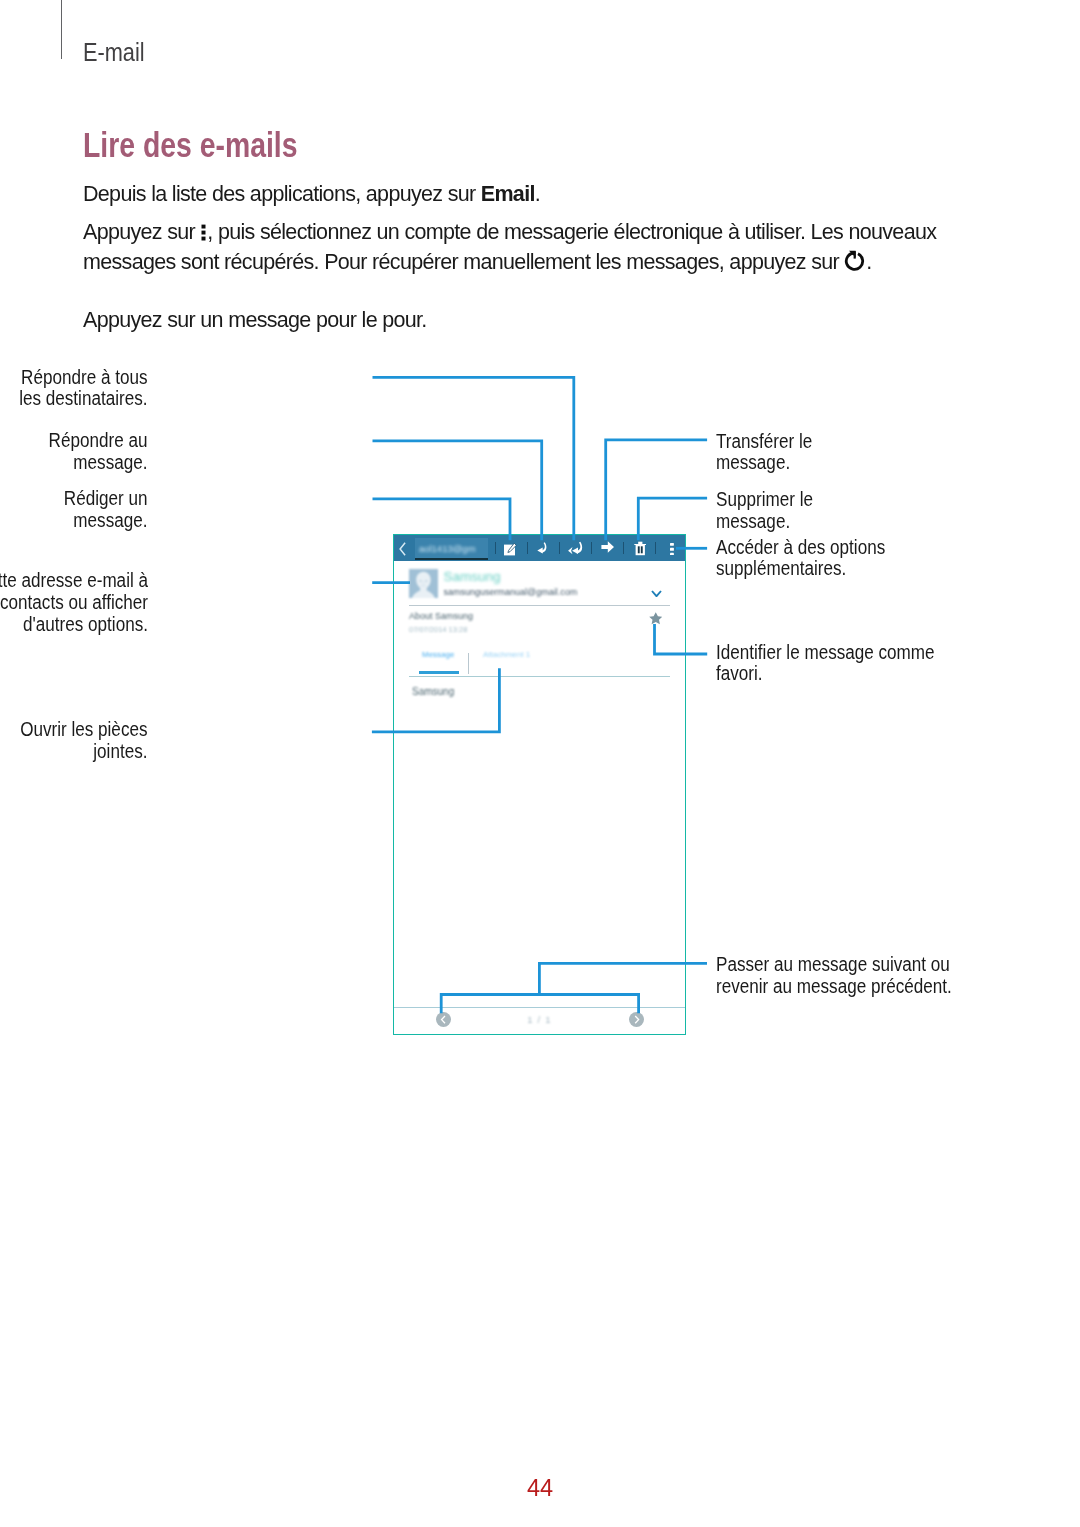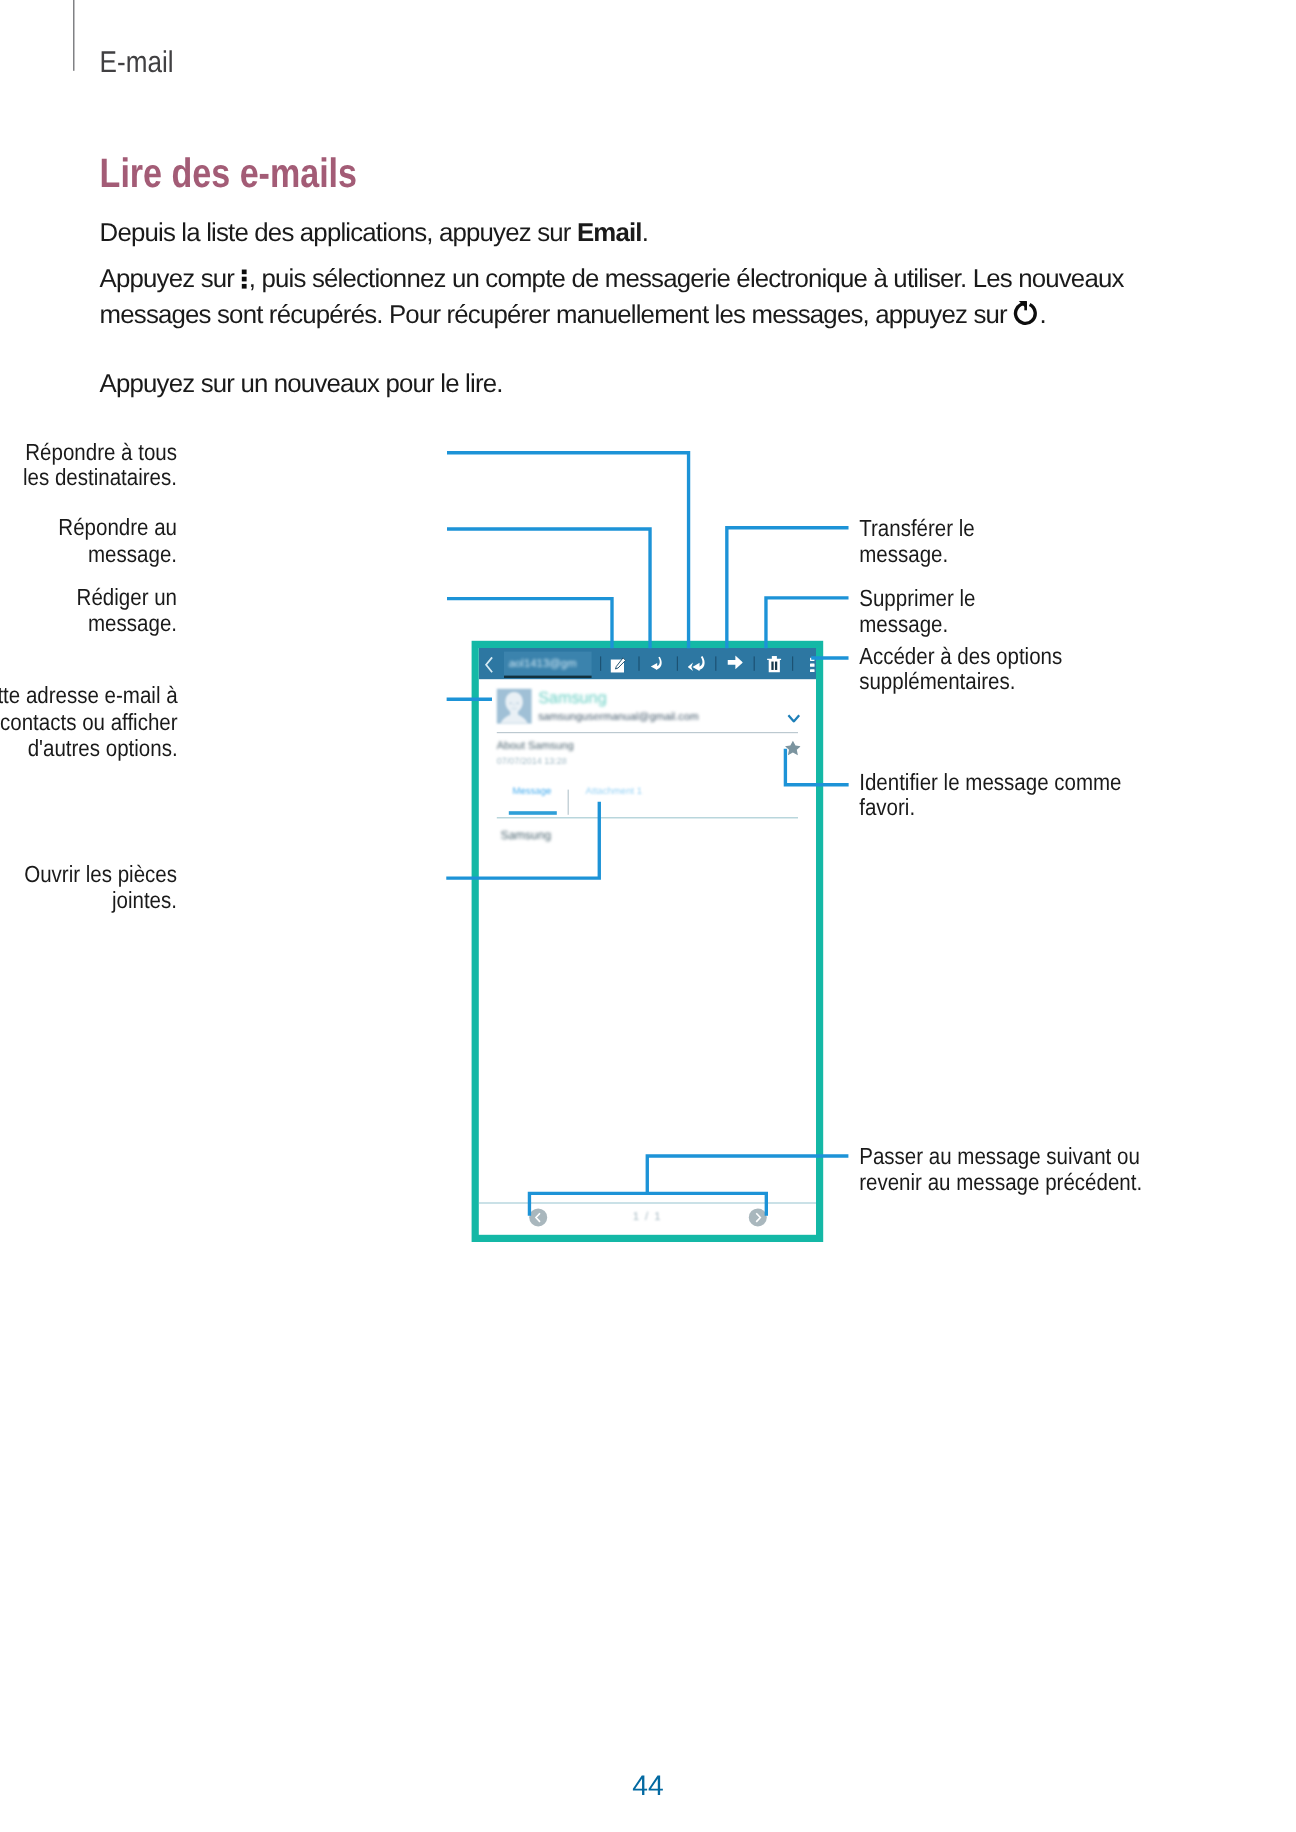--- a/index.html
+++ b/index.html
@@ -23,21 +23,21 @@
 
   
   .cl{position:absolute;font-size:19.5px;color:#1a1a1a;line-height:21.7px;
       transform:scaleX(0.877);transform-origin:left top;}
   .cl.r{transform-origin:right top;text-align:right;}
   svg.lines{position:absolute;left:0;top:0;width:1080px;height:1527px;overflow:visible;
             pointer-events:none;}
 
   
   #shot{position:absolute;left:393px;top:534px;width:293px;height:501px;background:#fff;
-        box-sizing:border-box;border:6px solid #14b8a6;overflow:hidden;
+        box-sizing:border-box;border:1px solid #14b8a6;overflow:hidden;
         font-family:"Liberation Sans",sans-serif;}
   #shot .tbar{position:absolute;left:0;top:0;right:0;height:26.2px;background:#2d77a2;}
   #shot .backchev{position:absolute;left:5.4px;top:6.6px;width:7.3px;height:14px;filter:blur(0.4px);}
   #shot .acct{position:absolute;left:20.9px;top:3.1px;width:72.8px;height:21.5px;box-sizing:border-box;
               background:#3b83ad;border-bottom:2px solid #12323f;}
   #shot .acct span{position:absolute;left:4px;top:4.5px;font-size:9.5px;color:#cde6f3;
                    filter:blur(1.45px);white-space:nowrap;}
   #shot .sep{position:absolute;top:7.1px;width:1.4px;height:12.4px;background:#1c5273;}
   #shot .tbtn{position:absolute;top:7.2px;width:14px;height:14px;}
   #shot .sender{position:absolute;left:0;top:0;right:0;height:68px;}
@@ -52,21 +52,21 @@
   #shot .tab{position:absolute;font-size:8px;filter:blur(1.0px);}
   #shot .tabline{position:absolute;height:3px;background:#2e9fd8;}
   #shot .tabsep{position:absolute;width:1px;background:#b9c7cf;}
   #shot .body{position:absolute;left:18px;font-size:10px;color:#4a646f;filter:blur(1.2px);}
   #shot .pagerbar{position:absolute;left:0;right:0;bottom:0;height:27.5px;}
   #shot .pagerhr{position:absolute;left:0;right:0;top:0;height:1px;background:#a8cdd8;}
   #shot .circbtn{position:absolute;top:5.4px;width:15.2px;height:15.2px;border-radius:50%;background:#a9b7bd;}
   #shot .pagelbl{position:absolute;left:0;right:0;top:7.2px;text-align:center;font-size:9.5px;
                  color:#a7bac3;filter:blur(0.95px);letter-spacing:1.2px;}
   .pgnum{position:absolute;left:0;top:1475px;width:1080px;text-align:center;
-         font-size:23.5px;color:#0369a1;}
+         font-size:23.5px;color:#b91c1c;}
 </style>
 </head>
 <body>
 
 <div class="page">
 
   <div class="hdr-rule"></div>
   <div class="hdr-title">E-mail</div>
 
   <div class="h1">Lire des e-mails</div>
@@ -76,21 +76,21 @@
   <div class="para p2"><span>Appuyez sur </span><span class="ic"><svg width="7" height="20" viewBox="0 0 7 20" style="display:block">
           <rect x="1.5" y="2.6" width="4.0" height="3.9" fill="#0d0d0d"></rect>
           <rect x="1.5" y="8.6" width="4.0" height="3.9" fill="#0d0d0d"></rect>
           <rect x="1.5" y="14.6" width="4.0" height="3.9" fill="#0d0d0d"></rect>
         </svg></span><span>, puis sélectionnez un compte de messagerie électronique à utiliser. Les nouveaux messages sont récupérés. Pour récupérer manuellement les messages, appuyez sur </span><span class="ic"><svg width="22" height="22" viewBox="0 0 22 22" style="display:block">
           <path d="M10.6 3.0 A8.2 8.2 0 1 0 14.0 3.8" fill="none" stroke="#0d0d0d" stroke-width="2.8"></path>
           <path d="M5.0 0.8 L11.6 0.8 L11.6 7.4 Z" fill="#0d0d0d"></path>
           <rect x="9.6" y="1.2" width="2.2" height="7.4" fill="#0d0d0d"></rect>
         </svg></span><span>.</span></div>
 
-  <div class="para p3">Appuyez sur un nouveaux pour le lire.</div>
+  <div class="para p3">Appuyez sur un message pour le pour.</div>
 
   <div class="cl r" style="right:714.5px;top:366.7px;"><span>Répondre à tous les destinataires.</span></div>
   <div class="cl r" style="right:714.5px;top:430.2px;"><span>Répondre au message.</span></div>
   <div class="cl r" style="right:714.5px;top:488.2px;"><span>Rédiger un message.</span></div>
   <div class="cl r" style="right:714.5px;top:570.3px;width:300px;"><span>Ajouter cette adresse e-mail à votre liste de contacts ou afficher d'autres options.</span></div>
   <div class="cl r" style="right:714.5px;top:719.0px;"><span>Ouvrir les pièces jointes.</span></div>
 
   <div class="cl" style="left:715.5px;top:430.5px;"><span>Transférer le message.</span></div>
   <div class="cl" style="left:715.5px;top:488.8px;"><span>Supprimer le message.</span></div>
   <div class="cl" style="left:715.5px;top:536.6px;width:230px;"><span>Accéder à des options supplémentaires.</span></div>

